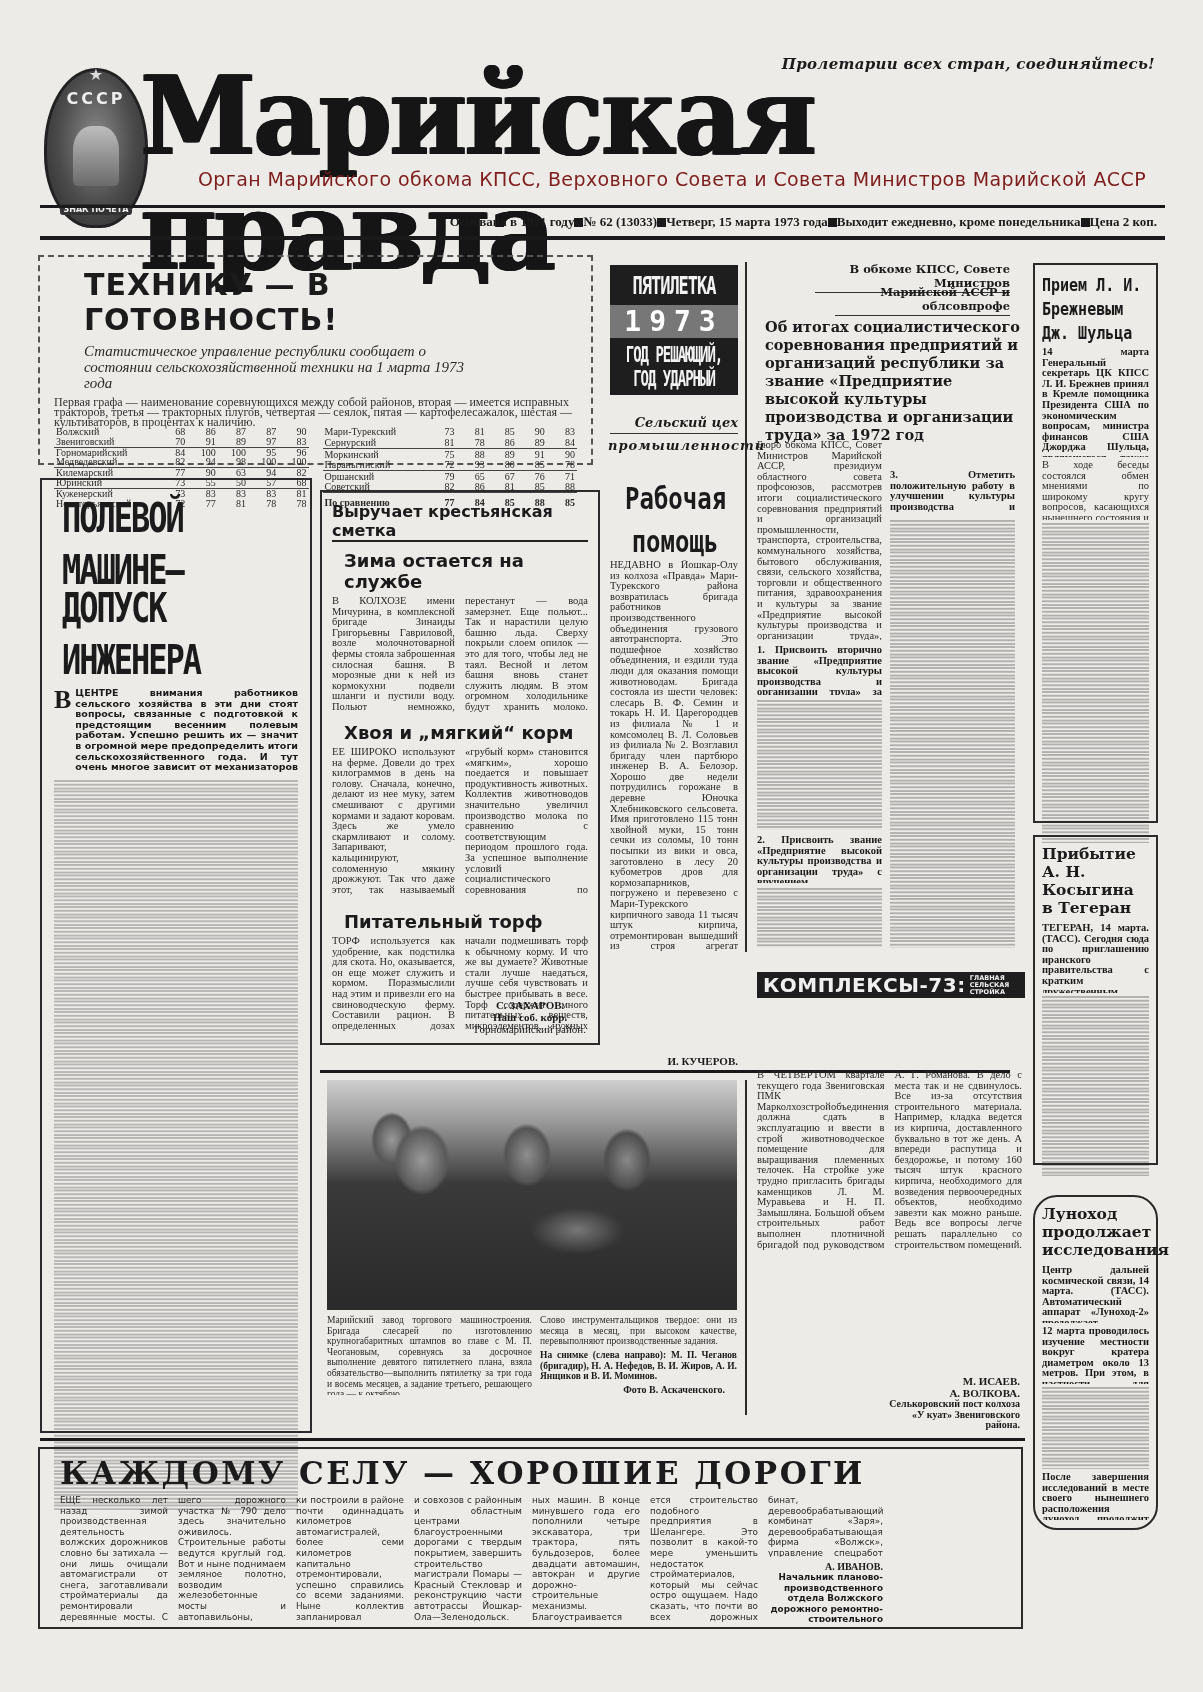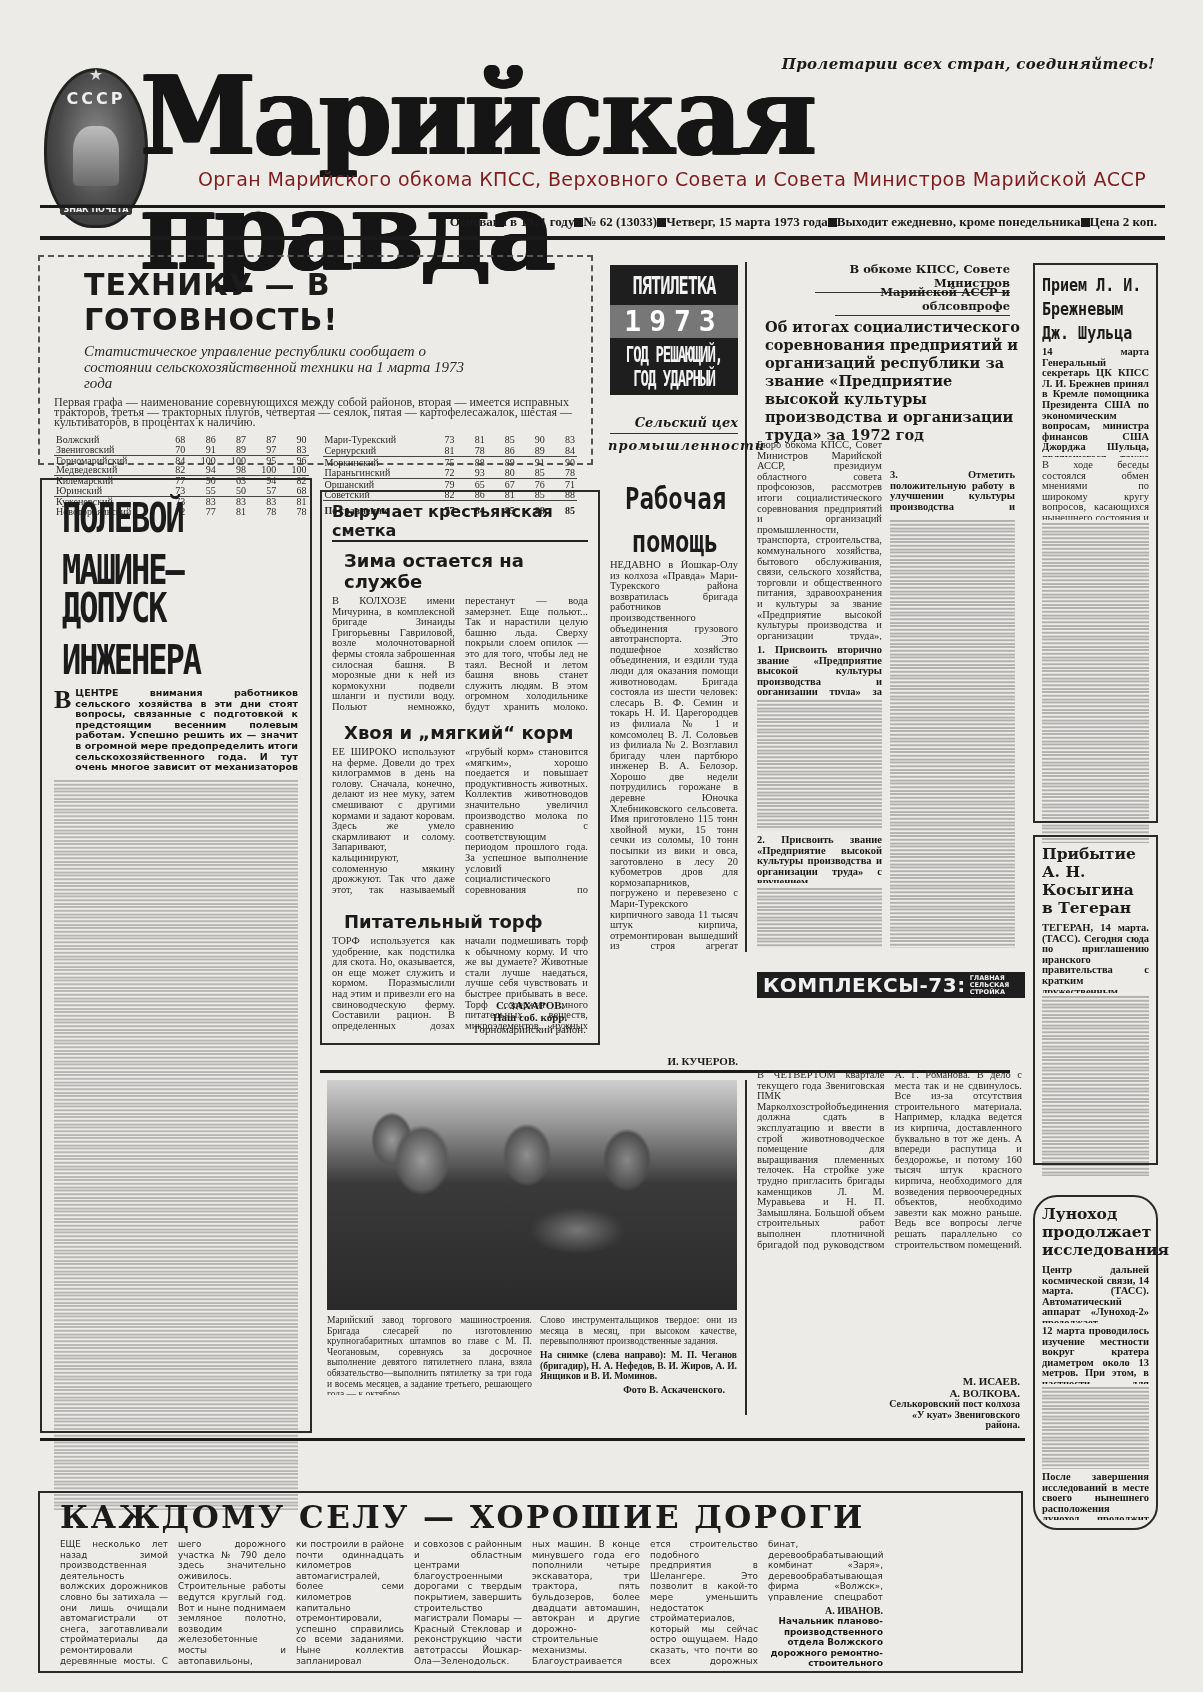--- a/index.html
+++ b/index.html
@@ -98,21 +98,21 @@
     <span>Выходит ежедневно, кроме понедельника</span>
     <span class="sq"></span>
     <span>Цена 2 коп.</span>
   </div>
   <div class="abs rule" style="left:40px;top:236px;width:1125px;height:4px;"></div>
 
   <div class="abs dash-box" style="left:38px;top:255px;width:555px;height:210px;padding:10px 14px;">
     <div class="tech-title" style="margin-left:30px;">ТЕХНИКУ — В ГОТОВНОСТЬ!</div>
     <div class="tech-sub" style="margin:6px 0 6px 30px;width:400px;">Статистическое управление республики сообщает о состоянии сельскохозяйственной техники на 1 марта 1973 года</div>
     <div class="tech-note">Первая графа — наименование соревнующихся между собой районов, вторая — имеется исправных тракторов, третья — тракторных плугов, четвертая — сеялок, пятая — картофелесажалок, шестая — культиваторов, в процентах к наличию.</div>
-    <div style="display:flex;gap:14px;margin-top:8px;">
+    <div style="display:flex;gap:14px;">
       <table class="dist">
         <tbody>
           <tr>
               <td class="name">Волжский</td>
               <td>68</td>
               <td>86</td>
               <td>87</td>
               <td>87</td>
               <td>90</td>
             </tr>
@@ -326,21 +326,21 @@
   </div>
   <div class="abs txt" style="left:757px;top:1070px;width:265px;height:285px;column-count:2;column-gap:10px;">В ЧЕТВЕРТОМ квартале текущего года Звениговская ПМК Марколхозстройобъединения должна сдать в эксплуатацию и ввести в строй животноводческое помещение для выращивания племенных телочек. На стройке уже трудно пригласить бригады каменщиков Л. М. Муравьева и Н. П. Замышляна. Большой объем строительных работ выполнен плотничной бригадой под руководством А. Г. Романова. В дело с места так и не сдвинулось. Все из-за отсутствия строительного материала. Например, кладка ведется из кирпича, доставленного буквально в тот же день. А впереди распутица и бездорожье, и потому 160 тысяч штук красного кирпича, необходимого для возведения первоочередных объектов, необходимо завезти как можно раньше. Ведь все вопросы легче решать параллельно со строительством помещений.</div>
   <div class="abs" style="left:880px;top:1375px;width:140px;text-align:right;">
     <div class="byline">М. ИСАЕВ.</div>
     <div class="byline">А. ВОЛКОВА.</div>
     <div class="txt txtb" style="text-align:right;font-size:10px;height:32px;">Селькоровский пост колхоза «У куат» Звениговского района.</div>
   </div>
   <div class="abs vline" style="left:745px;top:1080px;height:335px;width:2px;"></div>
 
   <div class="abs rule" style="left:40px;top:1438px;width:985px;height:3px;"></div>
-  <div class="abs box" style="left:38px;top:1447px;width:985px;height:182px;padding:6px 20px;margin-top:44px;">
+  <div class="abs box" style="left:38px;top:1447px;width:985px;height:182px;padding:6px 20px;">
     <div style="font-family:'DejaVu Serif',serif;font-weight:bold;font-size:31px;letter-spacing:2.5px;line-height:36px;">КАЖДОМУ СЕЛУ — ХОРОШИЕ ДОРОГИ</div>
     <div style="display:flex;gap:10px;margin-top:4px;">
       <div class="txt" style="width:108px;height:128px;font-family:'DejaVu Sans',sans-serif;font-size:8.8px;">ЕЩЕ несколько лет назад зимой производственная деятельность волжских дорожников словно бы затихала — они лишь очищали автомагистрали от снега, заготавливали стройматериалы да ремонтировали деревянные мосты. С организацией дорожного ремонтно-строительного управления на базе бывшего</div>
       <div class="txt" style="width:108px;height:128px;font-family:'DejaVu Sans',sans-serif;font-size:8.8px;">шего дорожного участка № 790 дело здесь значительно оживилось. Строительные работы ведутся круглый год. Вот и ныне поднимаем земляное полотно, возводим железобетонные мосты и автопавильоны, устраиваем посадочные площадки и т. д. За два года девятой пятилетки волжские дорожники</div>
       <div class="txt" style="width:108px;height:128px;font-family:'DejaVu Sans',sans-serif;font-size:8.8px;">ки построили в районе почти одиннадцать километров автомагистралей, более семи километров капитально отремонтировали, успешно справились со всеми заданиями. Ныне коллектив запланировал проложить шесть километров дорог и столько же починить. А до конца пятилетки ему предстоит соединить все центральные усадьбы колхозов</div>
       <div class="txt" style="width:108px;height:128px;font-family:'DejaVu Sans',sans-serif;font-size:8.8px;">и совхозов с районным и областным центрами благоустроенными дорогами с твердым покрытием, завершить строительство магистрали Помары — Красный Стекловар и реконструкцию части автотрассы Йошкар-Ола—Зеленодольск. Чтобы успешно справиться со всем этим, управление укрепляет парк дорож-</div>
       <div class="txt" style="width:108px;height:128px;font-family:'DejaVu Sans',sans-serif;font-size:8.8px;">ных машин. В конце минувшего года его пополнили четыре экскаватора, три трактора, пять бульдозеров, более двадцати автомашин, автокран и другие дорожно-строительные механизмы. Благоустраивается территория производственной базы, строятся котельная, гараж, жилые дома. Возводится асфальтобетонный завод в Помарах, заверша-</div>
       <div class="txt" style="width:108px;height:128px;font-family:'DejaVu Sans',sans-serif;font-size:8.8px;">ется строительство подобного предприятия в Шелангере. Это позволит в какой-то мере уменьшить недостаток стройматериалов, который мы сейчас остро ощущаем. Надо сказать, что почти во всех дорожных работах нам активно помогают многие предприятия и хозяйства района — Марийский целлюлозно-бумажный ком-</div>
       <div style="width:115px;">
         <div class="txt" style="height:62px;font-family:'DejaVu Sans',sans-serif;font-size:8.8px;">бинат, деревообрабатывающий комбинат «Заря», деревообрабатывающая фирма «Волжск», управление спецработ и механизации № 2 и автобаза № 2 территориального управления строительства, Сотнурская ПМК и другие.</div>

